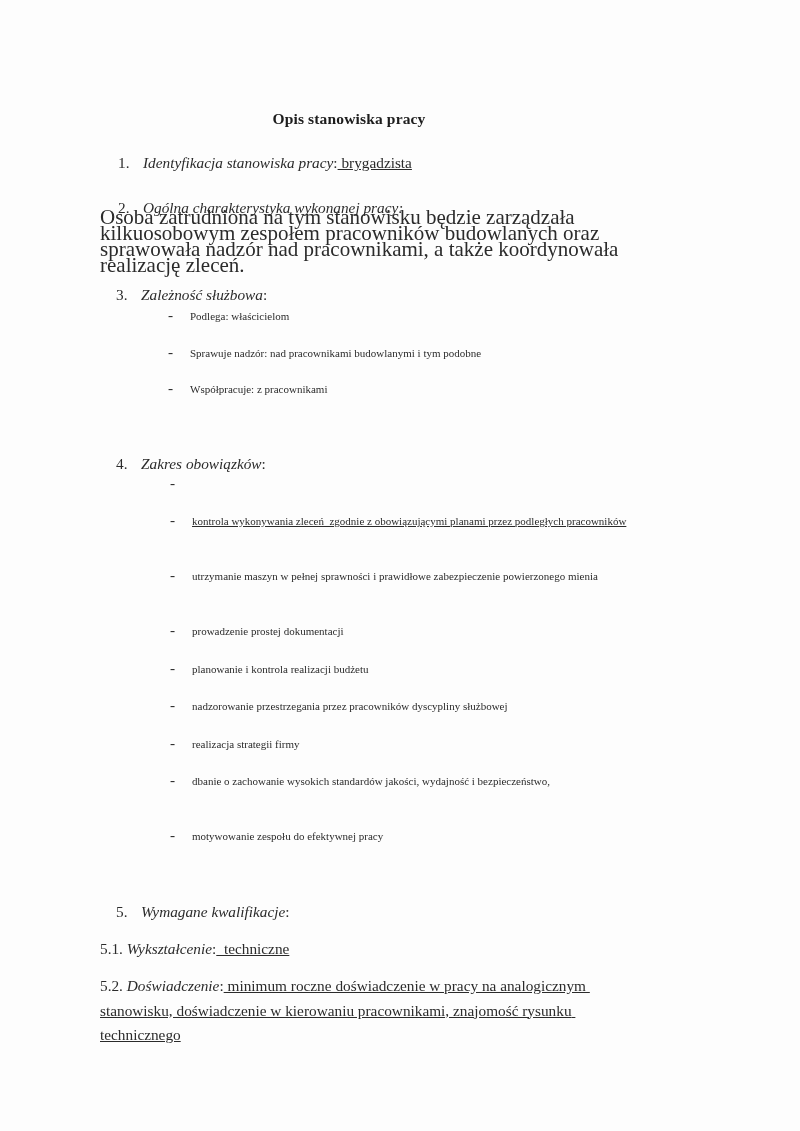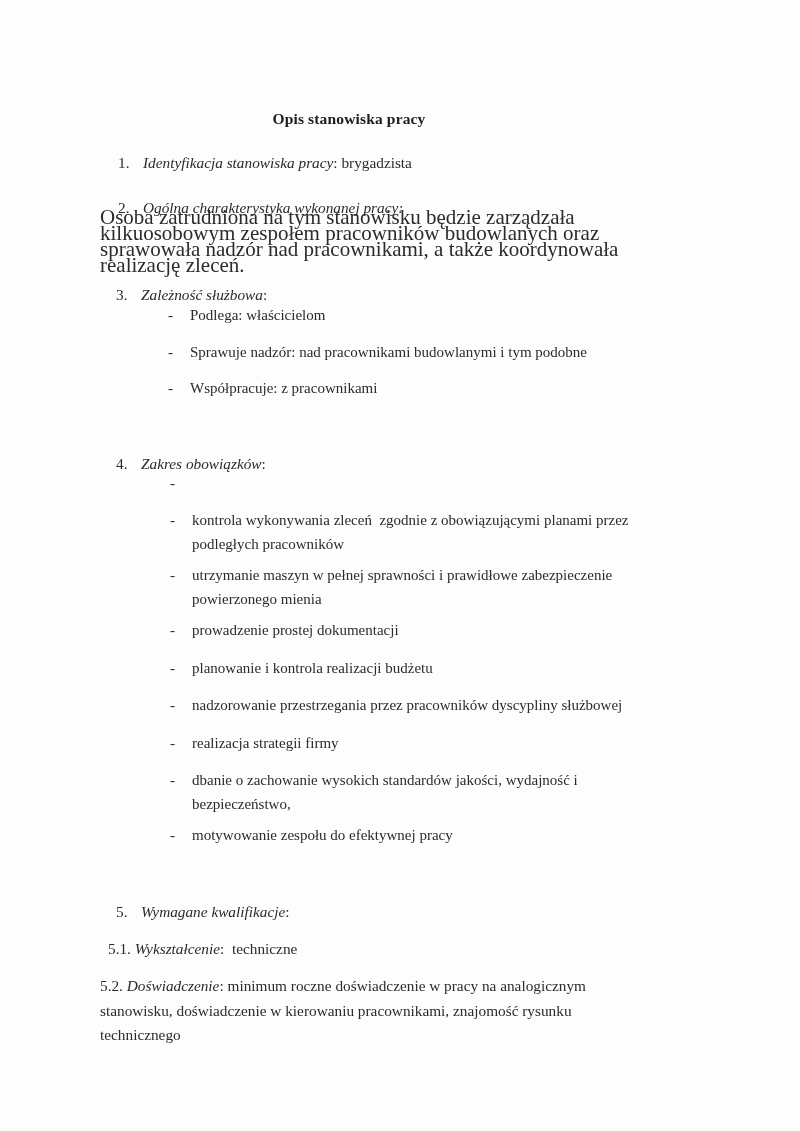--- a/index.html
+++ b/index.html
@@ -64,39 +64,39 @@
     display: flex;
     align-items: baseline;
   }
   .dash-marker {
     width: 22px;
     flex: 0 0 22px;
     font-size: 15.3px;
     line-height: 23.5px;
   }
   .dash-text {
-    font-size: 15px;
+    font-size: 11px;
     line-height: 23.5px;
   }
 
   
   .para {
     position: absolute;
     font-size: 21px;
     line-height: 16px;
   }
 
   
   .sub-row {
     position: absolute;
     font-size: 15.3px;
     line-height: 24.5px;
   }
 
-  .ws { white-space: pre-wrap; }
+  .ws { white-space: pre-wrap; text-decoration: underline; }
 </style>
 </head>
 <body>
 
 <div class="page">
 
   <div class="doc-title">Opis stanowiska pracy</div>
 
   <div class="num-row" style="left:118px; top:151px;">
     <span class="num-marker">1.</span>
@@ -185,21 +185,21 @@
     <span class="dash-text">motywowanie zespołu do efektywnej pracy</span>
   </div>
 
   <div class="num-row" style="left:116px; top:900px;">
     <span class="num-marker">5.</span>
     <span class="num-text">
       <span class="it">Wymagane kwalifikacje</span><span class="ro">:</span>
     </span>
   </div>
 
-  <div class="sub-row" style="left:108px; top:937px; width:548px;">
+  <div class="sub-row" style="left:100px; top:937px; width:548px;">
     <span>5.1.</span><span> </span><span class="it">Wykształcenie</span><span class="ro">:</span><span class="ro ws">  techniczne</span>
   </div>
 
   <div class="sub-row" style="left:100px; top:974px; width:548px;">
     <span>5.2.</span><span> </span><span class="it">Doświadczenie</span><span class="ro">:</span><span class="ro ws"> minimum roczne doświadczenie w pracy na analogicznym stanowisku, doświadczenie w kierowaniu pracownikami, znajomość rysunku technicznego</span>
   </div>
 
 </div>
 
 </body></html>

